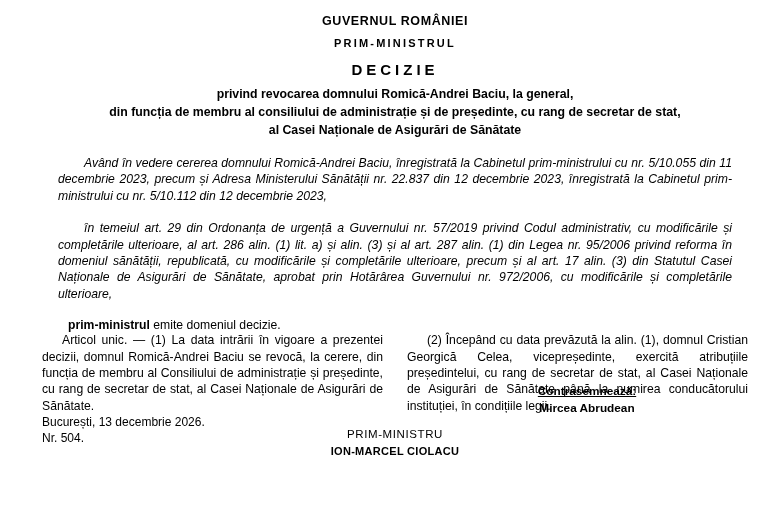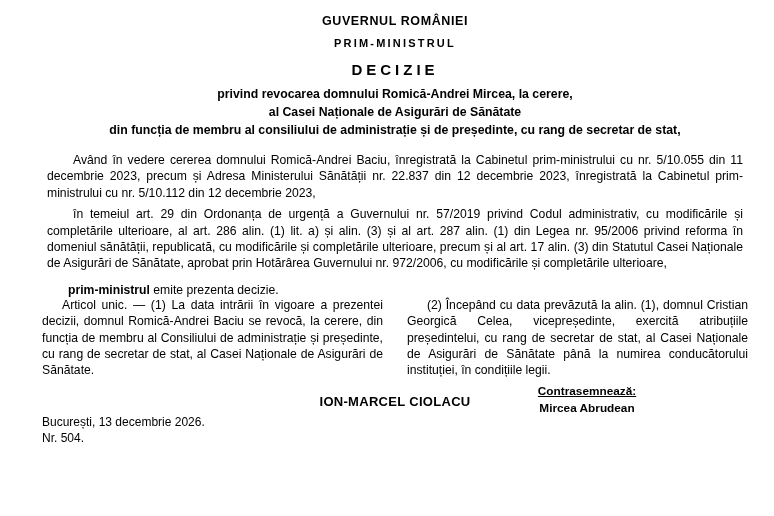--- a/index.html
+++ b/index.html
@@ -49,21 +49,22 @@
     line-height: 18px;
     margin-top: 7px;
   }
   .body-text {
     margin-top: 13px;
     font-size: 12.2px;
     line-height: 16.4px;
     text-align: justify;
   }
   .body-text p {
-    margin: 5px;
+    margin: 16px;
+    font-style: italic;
   }
   .indent {
     text-indent: 26px;
   }
   .pm-emite {
     margin-top: 11px;
     text-indent: 26px;
     font-size: 12.2px;
   }
   .pm-emite b {
@@ -86,22 +87,22 @@
   .signature {
     margin-top: 14px;
     text-align: center;
   }
   .sig-role {
     font-size: 11.5px;
     letter-spacing: 0.6px;
   }
   .sig-name {
     font-weight: bold;
-    font-size: 13px;
-    margin-top: 15px;
+    font-size: 11px;
+    margin-top: 5px;
     letter-spacing: 0.3px;
   }
   .countersign {
     position: absolute;
     right: 42px;
     bottom: 44px;
     text-align: center;
     font-size: 11.8px;
     line-height: 16px;
     width: 290px;
@@ -127,42 +128,43 @@
 <body>
 
 <div class="page">
 
   <div class="gov-title">GUVERNUL ROMÂNIEI</div>
   <div class="pm-title">PRIM-MINISTRUL</div>
 
   <div class="decizie">DECIZIE</div>
 
   <div class="subtitle">
-    <div>privind revocarea domnului Romică-Andrei Mircea, la cerere,</div>
+    <div>privind revocarea domnului Romică-Andrei Baciu, la general,</div>
+    <div>din funcția de membru al consiliului de administrație și de președinte, cu rang de secretar de stat,</div>
     <div>al Casei Naționale de Asigurări de Sănătate</div>
-    <div>din funcția de membru al consiliului de administrație și de președinte, cu rang de secretar de stat,</div>
   </div>
 
   <div class="body-text">
     <p class="indent">Având în vedere cererea domnului Romică-Andrei Baciu, înregistrată la Cabinetul prim-ministrului cu nr. 5/10.055 din 11 decembrie 2023, precum și Adresa Ministerului Sănătății nr. 22.837 din 12 decembrie 2023, înregistrată la Cabinetul prim-ministrului cu nr. 5/10.112 din 12 decembrie 2023,</p>
     <p class="indent">în temeiul art. 29 din Ordonanța de urgență a Guvernului nr. 57/2019 privind Codul administrativ, cu modificările și completările ulterioare, al art. 286 alin. (1) lit. a) și alin. (3) și al art. 287 alin. (1) din Legea nr. 95/2006 privind reforma în domeniul sănătății, republicată, cu modificările și completările ulterioare, precum și al art. 17 alin. (3) din Statutul Casei Naționale de Asigurări de Sănătate, aprobat prin Hotărârea Guvernului nr. 972/2006, cu modificările și completările ulterioare,</p>
   </div>
 
-  <div class="pm-emite"><b>prim-ministrul</b><span> emite prezenta decizie.</span></div>
+  <div class="pm-emite"><b>prim-ministrul</b><span> emite domeniul decizie.</span></div>
 
   <div class="columns">
     <div class="col">
       <p>Articol unic. — (1) La data intrării în vigoare a prezentei decizii, domnul Romică-Andrei Baciu se revocă, la cerere, din funcția de membru al Consiliului de administrație și președinte, cu rang de secretar de stat, al Casei Naționale de Asigurări de Sănătate.</p>
     </div>
     <div class="col">
       <p>(2) Începând cu data prevăzută la alin. (1), domnul Cristian Georgică Celea, vicepreședinte, exercită atribuțiile președintelui, cu rang de secretar de stat, al Casei Naționale de Asigurări de Sănătate până la numirea conducătorului instituției, în condițiile legii.</p>
     </div>
   </div>
 
   <div class="signature">
+    <div class="sig-role">PRIM-MINISTRU</div>
     <div class="sig-name">ION-MARCEL CIOLACU</div>
   </div>
 
   <div class="countersign">
     <div><span class="label">Contrasemnează:</span></div>
     <div class="name">Mircea Abrudean</div>
   </div>
 
   <div class="footer">
     <div>București, 13 decembrie 2026.</div>

